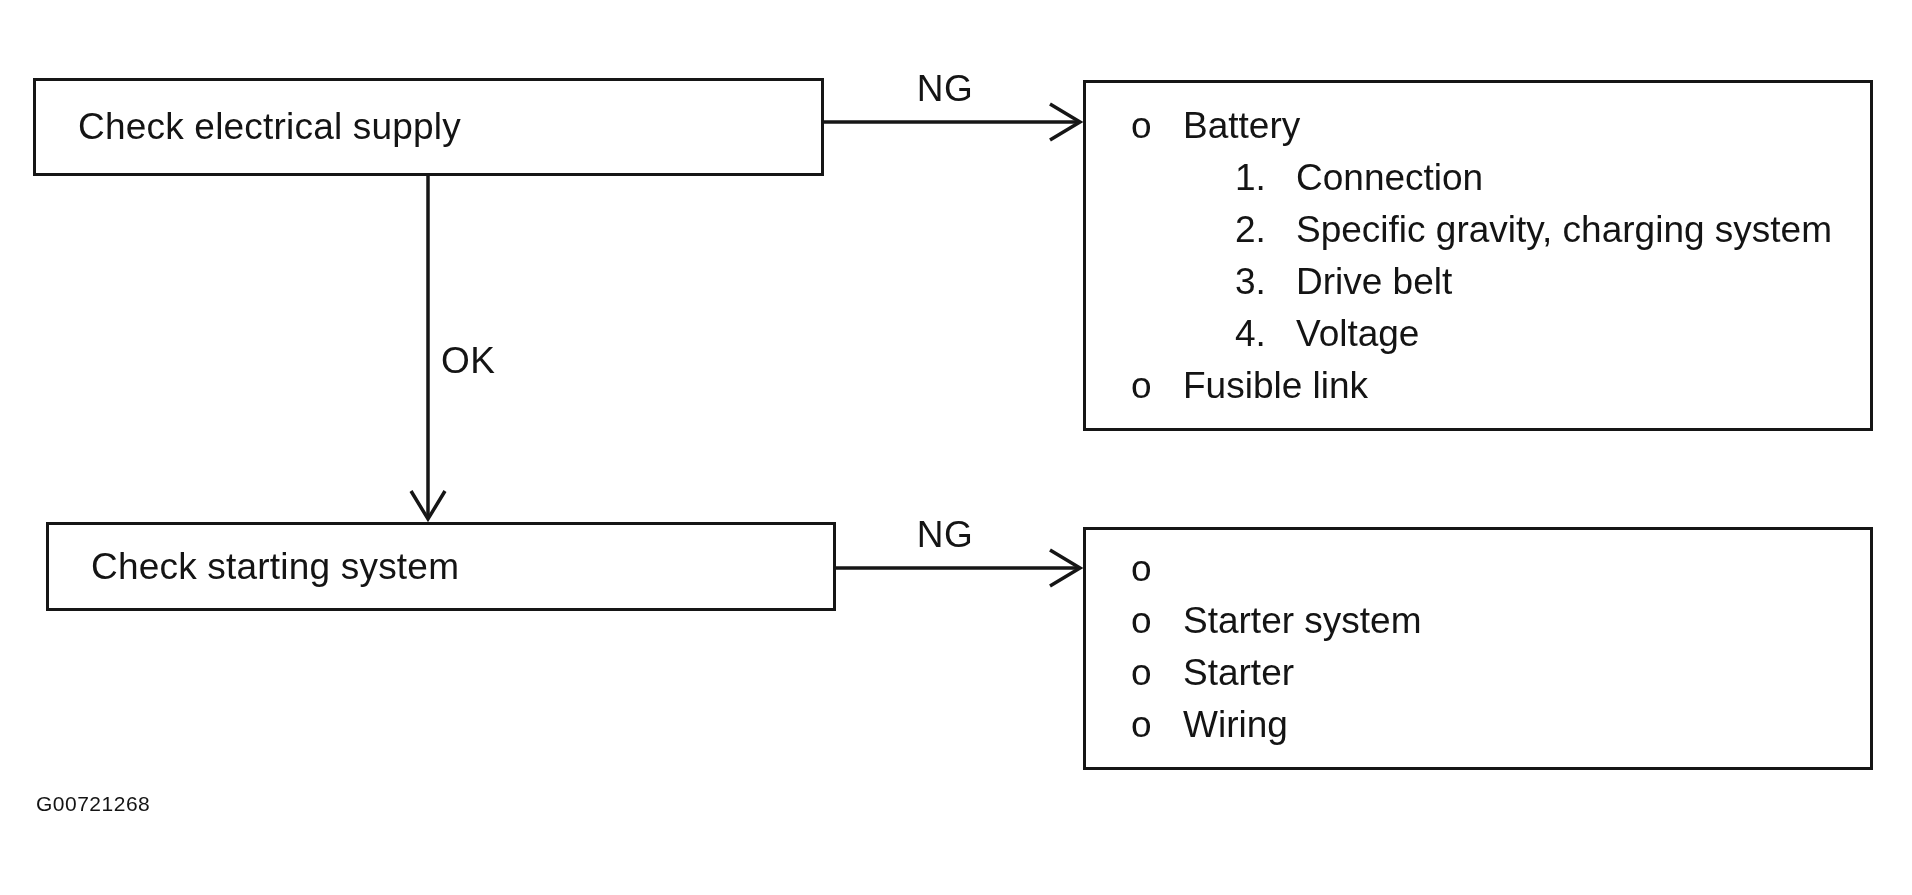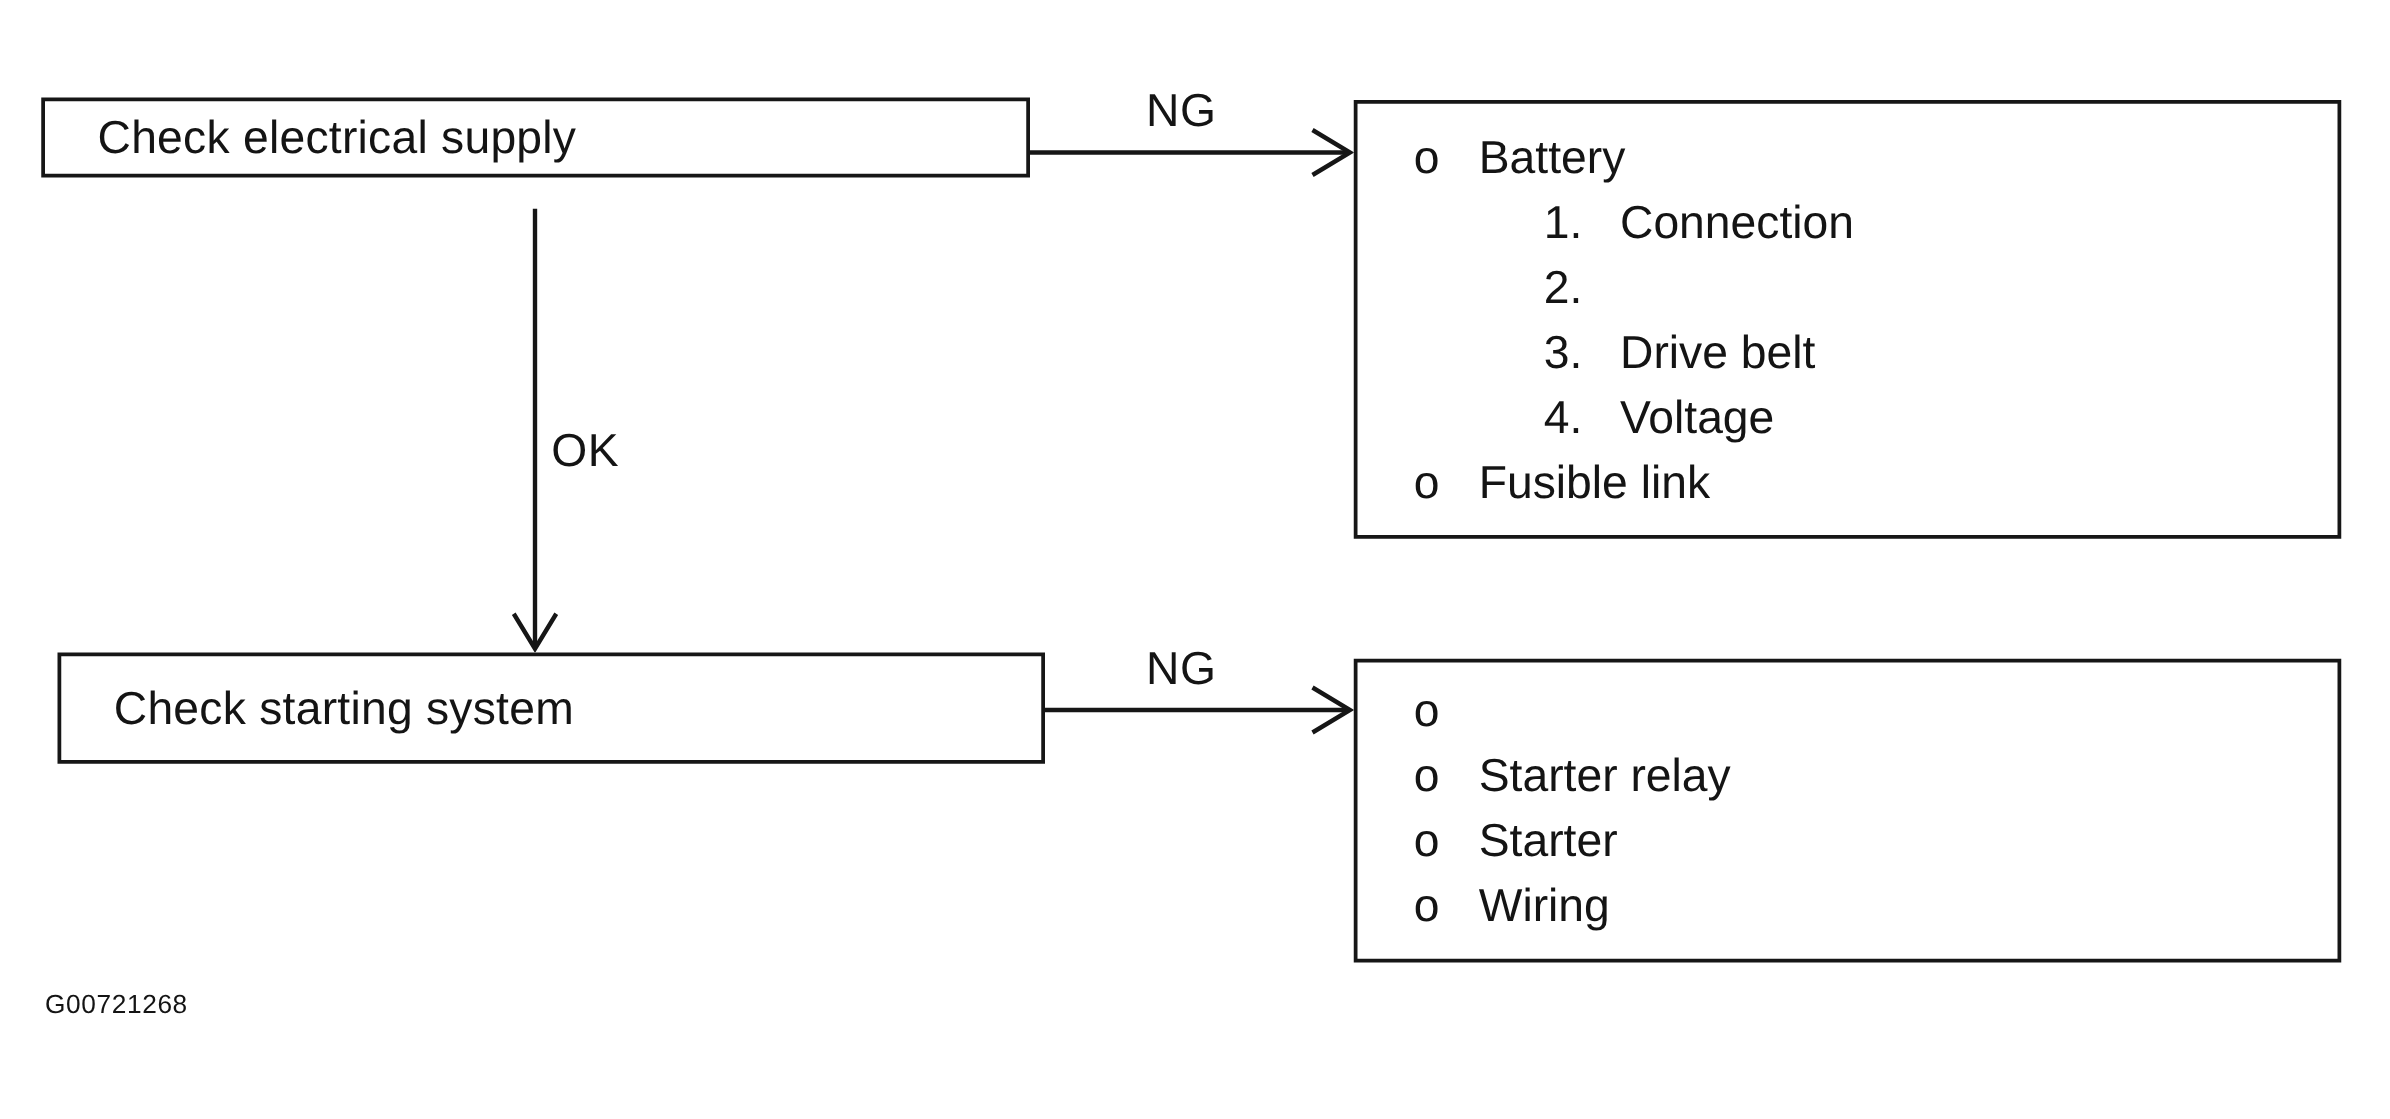--- a/index.html
+++ b/index.html
@@ -23,21 +23,21 @@
     box-sizing: border-box;
     display: flex;
     align-items: center;
   }
   .node .node-label {
     padding-left: 42px;
     font-size: 37px;
     letter-spacing: 0.2px;
     white-space: nowrap;
   }
-  #node-electrical { left: 33px; top: 78px;  width: 791px; height: 64px; }
+  #node-electrical { left: 33px; top: 78px;  width: 791px; height: 98px; }
   #node-starting   { left: 46px; top: 522px; width: 790px; height: 89px; }
 
   .result-box {
     position: absolute;
     border: 3px solid #161616;
     background: #ffffff;
     box-sizing: border-box;
   }
   #result-electrical { left: 1083px; top: 80px;  width: 790px; height: 351px; padding-top: 17px; }
   #result-starting   { left: 1083px; top: 527px; width: 790px; height: 243px; padding-top: 13px; }
@@ -125,20 +125,21 @@
     <div class="item bullet">
       <span class="marker">o</span>
       <span class="txt">Battery</span>
     </div>
     <div class="item numbered">
       <span class="marker">1.</span>
       <span class="txt">Connection</span>
     </div>
     <div class="item numbered">
       <span class="marker">2.</span>
+      <span class="txt">Specific gravity, charging system</span>
     </div>
     <div class="item numbered">
       <span class="marker">3.</span>
       <span class="txt">Drive belt</span>
     </div>
     <div class="item numbered">
       <span class="marker">4.</span>
       <span class="txt">Voltage</span>
     </div>
     <div class="item bullet">
@@ -150,21 +151,21 @@
   <div class="node" id="node-starting">
     <span class="node-label">Check starting system</span>
   </div>
 
   <div class="result-box" id="result-starting">
     <div class="item bullet">
       <span class="marker">o</span>
     </div>
     <div class="item bullet">
       <span class="marker">o</span>
-      <span class="txt">Starter relay</span>
+      <span class="txt">Starter system</span>
     </div>
     <div class="item bullet">
       <span class="marker">o</span>
       <span class="txt">Starter</span>
     </div>
     <div class="item bullet">
       <span class="marker">o</span>
       <span class="txt">Wiring</span>
     </div>
   </div>

